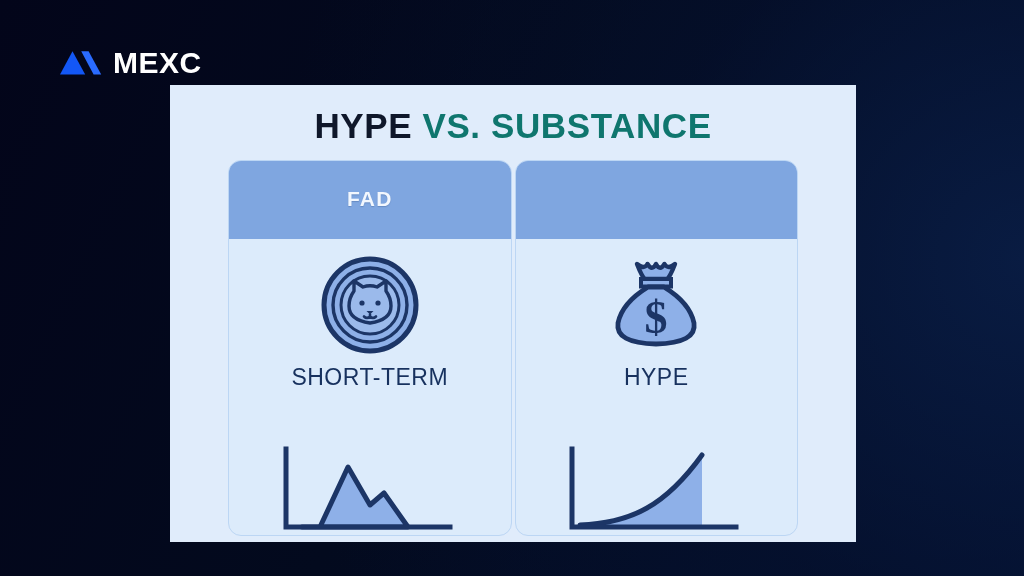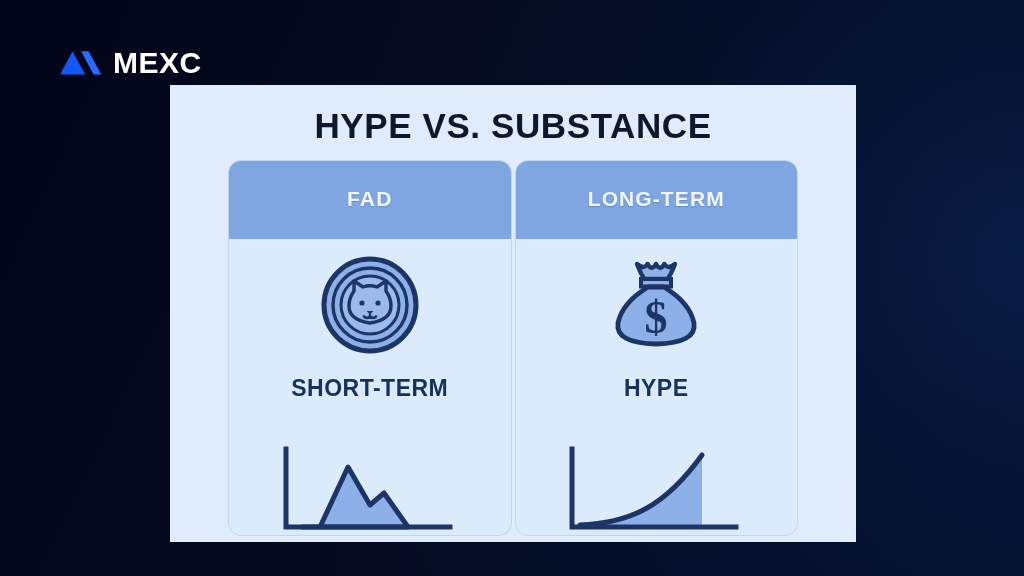--- a/index.html
+++ b/index.html
@@ -44,21 +44,21 @@
   .panel-title{
     text-align:center;
     padding-top:22px;
     font-size:35px;
     font-weight:bold;
     letter-spacing:0.6px;
     line-height:1.1;
     white-space:nowrap;
   }
   .t-dark{ color:#0f172a; }
-  .t-light{ color:#0f172a; }
+  .t-light{ color:#0f766e; }
 
   
   .cards{
     display:flex;
     gap:3px;
     padding:14px 58px 0 58px;
     align-items:center;
   }
   .card{
     flex:1 1 0;
@@ -87,25 +87,25 @@
   }
   .card-body{
     flex:1;
     display:flex;
     flex-direction:column;
     align-items:center;
     padding-top:12px;
   }
   .icon-slot{ height:108px; display:flex; align-items:center; justify-content:center; }
   .card-label{
-    margin-top:17px;
+    margin-top:6px;
     text-align:center;
     color:#17315e;
     font-size:23px;
-    font-weight:bold;
+    font-weight:normal;
     letter-spacing:0.5px;
     line-height:1.12;
   }
   .chart-slot{
     margin-top:auto;
     width:100%;
     display:flex;
     justify-content:center;
     padding-bottom:0px;
   }
@@ -167,21 +167,20 @@
             <path d="M10 6 L10 84 L174 84" fill="none" stroke="#1c3566" stroke-width="5" stroke-linecap="square"></path>
           </svg>
         </div>
 
       </div>
     </div>
 
     <div class="card">
       <div class="card-head">
         <div class="card-head-text">
-          <div>LONG-TERM</div>
         </div>
       </div>
       <div class="card-body">
 
         <div class="icon-slot">
           <svg width="104" height="104" viewBox="0 0 104 104" xmlns="http://www.w3.org/2000/svg">
 
             <path d="M33 11 Q38 24 41 26 L63 26 Q66 24 71 11
                      Q64 17 60.5 11 Q56 18.5 52 11 Q48 18.5 43.5 11 Q40 17 33 11 Z" fill="#8eb0e8" stroke="#1c3566" stroke-width="4.4" stroke-linejoin="round"></path>
 

